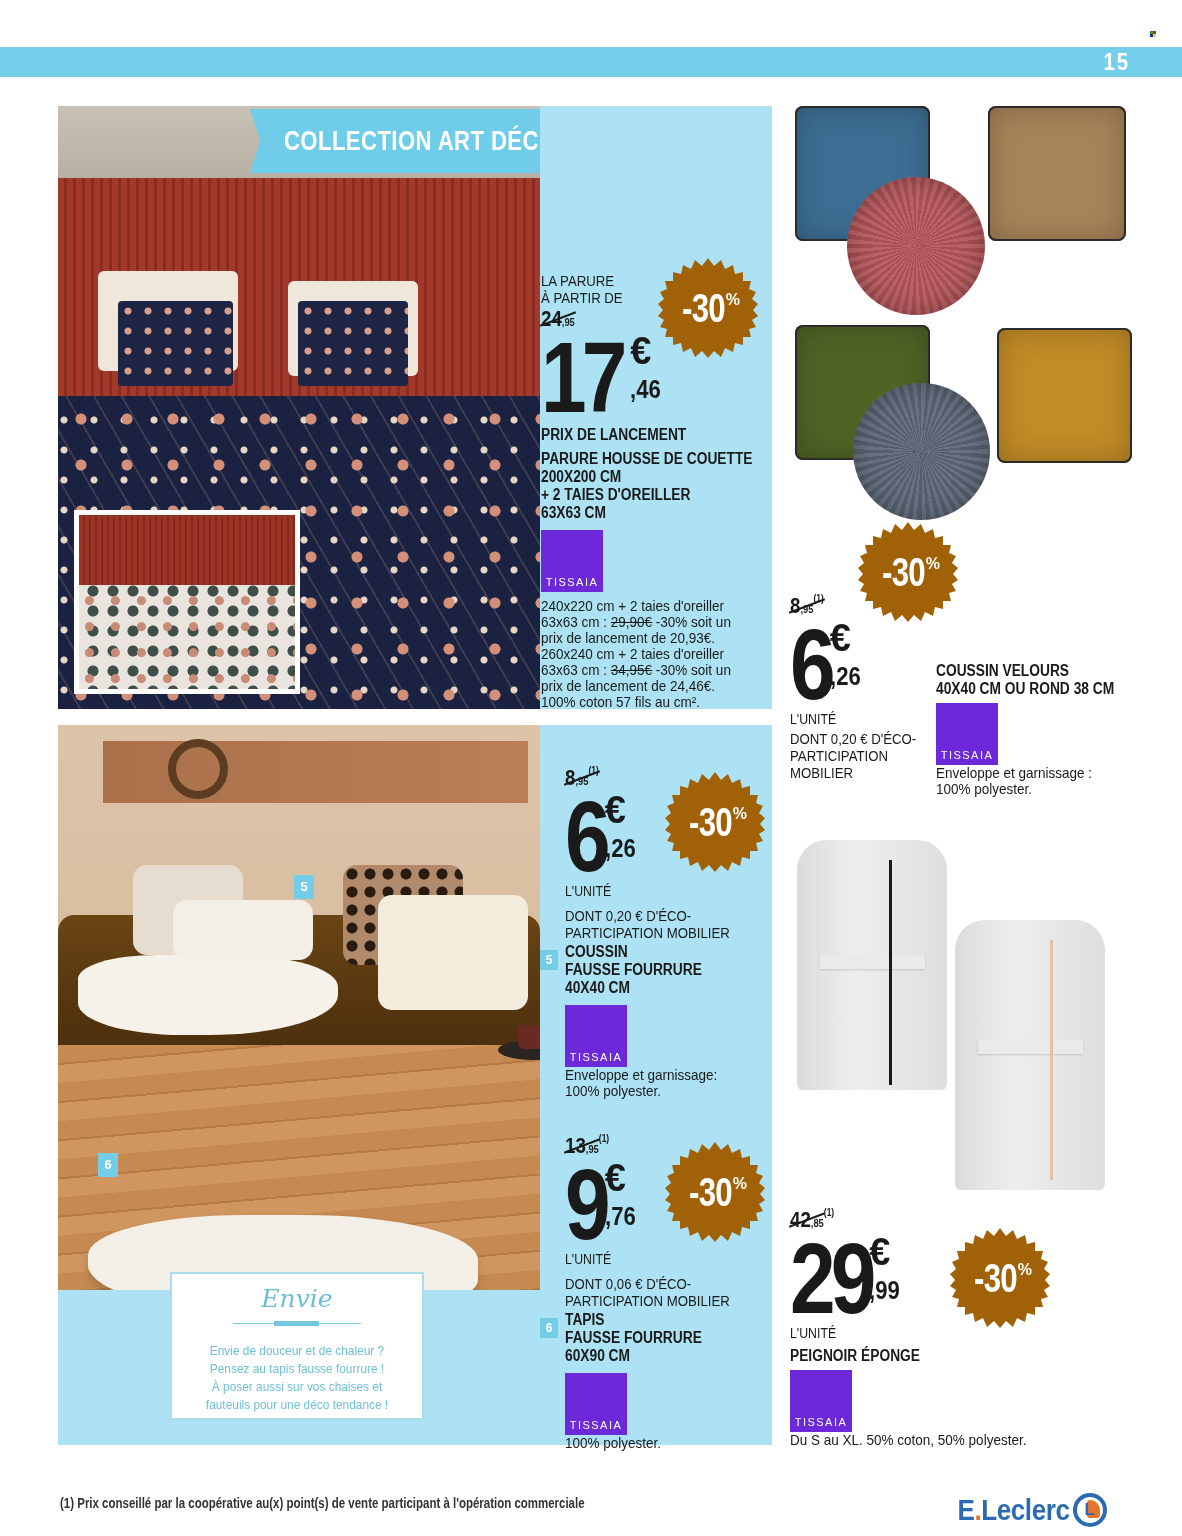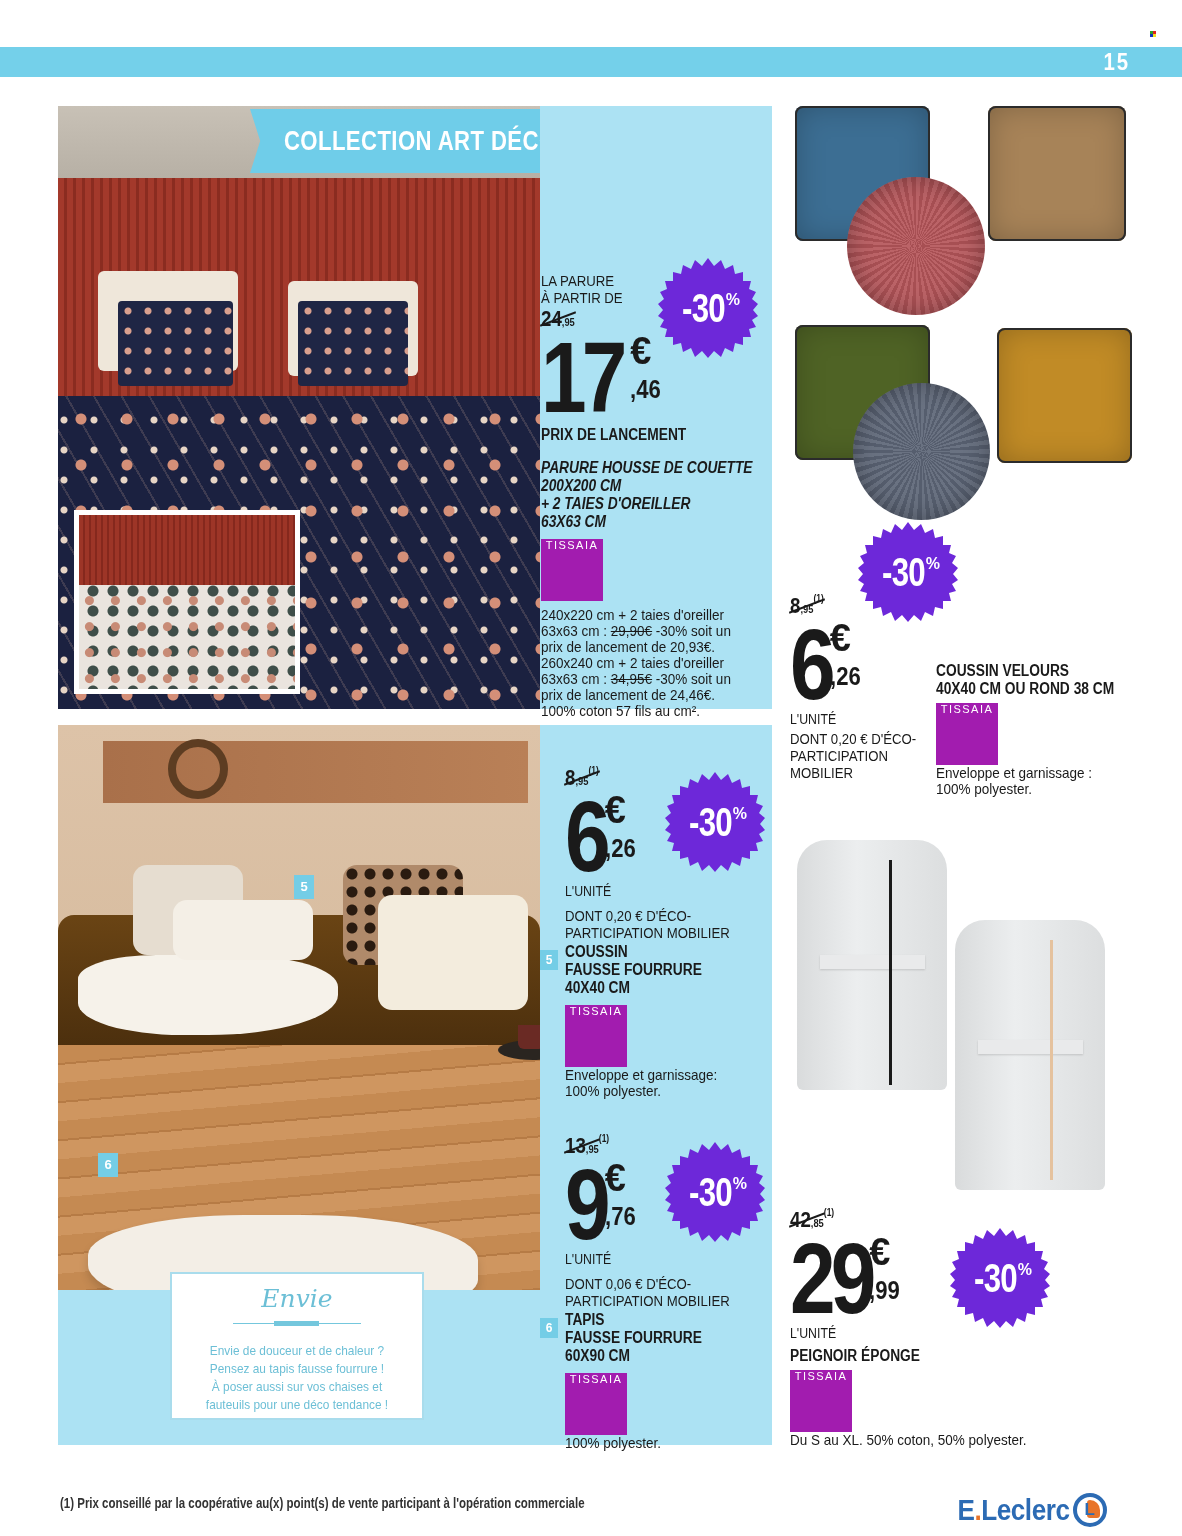--- a/index.html
+++ b/index.html
@@ -63,21 +63,21 @@
   .panel-top { left: 540px; top: 106px; width: 232px; height: 603px; }
   .panel-mid { left: 540px; top: 725px; width: 232px; height: 720px; }
   .panel-strip { left: 58px; top: 1290px; width: 482px; height: 155px; background: #ace2f3; }
 
   
   .ribbon { left: 250px; top: 109px; width: 340px; height: 64px; background: #6fcde9;
     clip-path: polygon(0 0, 100% 0, 97% 50%, 100% 100%, 0 100%, 3% 50%); display: flex; align-items: center; justify-content: center; }
   .ribbon span { color: #fff; font-weight: bold; font-size: 27px; transform: scaleX(0.82); white-space: nowrap; letter-spacing: 0.5px; }
 
   
-  .burst { width: 100px; height: 100px; background: #6d28d9;
+  .burst { width: 100px; height: 100px; background: #a16207;
     clip-path: polygon(50% 0%,56% 8%,63% 2%,67% 11%,75% 7%,77% 16%,85% 14%,85% 23%,93% 23%,91% 31%,98% 34%,94% 41%,100% 46%,95% 52%,100% 58%,94% 62%,98% 69%,91% 71%,93% 79%,85% 79%,85% 87%,77% 85%,75% 94%,67% 90%,63% 99%,56% 93%,50% 100%,44% 93%,37% 99%,33% 90%,25% 94%,23% 85%,15% 87%,15% 79%,7% 79%,9% 71%,2% 69%,6% 62%,0% 58%,5% 52%,0% 46%,6% 41%,2% 34%,9% 31%,7% 23%,15% 23%,15% 14%,23% 16%,25% 7%,33% 11%,37% 2%,44% 8%);
     display: flex; align-items: center; justify-content: center; color: #fff; }
   .burst .pct-big { font-weight: bold; font-size: 40px; transform: scaleX(0.78); display: inline-block; letter-spacing: -1px; }
   .burst .pct-sign { font-weight: bold; font-size: 16px; vertical-align: top; position: relative; top: -8px; margin-left: -5px; }
 
   
   .price-block { position: absolute; }
   .old-price { font-weight: bold; font-size: 22px; position: relative; display: inline-block; transform: scaleX(0.85); transform-origin: left; }
   .old-price .cents { font-size: 11px; }
   .old-price .note { font-size: 10px; vertical-align: top; }
@@ -86,21 +86,21 @@
   .big-int { font-weight: bold; font-size: 100px; letter-spacing: -6px; transform: scaleX(0.82); transform-origin: left; display: inline-block; line-height: 0.9; }
   .big-side { display: flex; flex-direction: column; margin-left: -10px; }
   .big-euro { font-weight: bold; font-size: 38px; line-height: 1; }
   .big-cents { font-weight: bold; font-size: 26px; transform: scaleX(0.85); transform-origin: left; margin-top: 6px; }
   .unit { font-size: 14px; margin-top: 2px; transform: scaleX(0.88); transform-origin: left; }
   .eco { font-size: 15px; line-height: 17px; margin-top: 8px; transform: scaleX(0.88); transform-origin: left; }
   .title-bold { font-weight: bold; font-size: 16px; line-height: 18px; transform: scaleX(0.86); transform-origin: left; white-space: nowrap; }
   .desc { font-size: 15px; line-height: 16px; transform: scaleX(0.9); transform-origin: left; }
   .strike { text-decoration: line-through; }
 
-  .logo-tissaia { width: 62px; height: 62px; background: #a21caf; display: flex; justify-content: center; padding-bottom: 18px; }
+  .logo-tissaia { width: 62px; height: 62px; background: #6d28d9; display: flex; align-items: flex-end; justify-content: center; padding-bottom: 4px; }
   .logo-tissaia span { color: #fff; font-size: 11px; letter-spacing: 1.5px; }
 
   
   .cushion { position: absolute; border-radius: 8px; box-shadow: inset 0 0 0 2px #2b2b2b, inset 0 0 30px rgba(0,0,0,.25); }
   .round-cushion { position: absolute; border-radius: 50%;
     background: repeating-conic-gradient(from 0deg, rgba(255,255,255,.08) 0 4deg, rgba(0,0,0,.08) 4deg 8deg); box-shadow: inset 0 0 25px rgba(0,0,0,.3); }
 
   .robe { position: absolute; background: linear-gradient(90deg,#d9dbdc,#eceeef 40%,#dcdedf); border-radius: 30px 30px 6px 6px; }
   .robe .belt { position: absolute; left: 15%; width: 70%; height: 14px; background: #e9eaeb; box-shadow: 0 1px 2px rgba(0,0,0,.15); }
   .robe .trim { position: absolute; width: 3px; }
@@ -164,21 +164,21 @@
   </div>
   <div class="old-price"><span>24</span><span class="cents">,95</span></div>
   <div class="big-price">
     <span class="big-int">17</span>
     <div class="big-side">
         <span class="big-euro">€</span>
         <span class="big-cents">,46</span>
       </div>
   </div>
   <div class="title-bold" style="margin-top:4px;">PRIX DE LANCEMENT</div>
-  <div style="margin-top:15px;font-style:italic;">
+  <div style="margin-top:6px;">
     <div class="title-bold">PARURE HOUSSE DE COUETTE</div>
     <div class="title-bold">200X200 CM</div>
     <div class="title-bold">+ 2 TAIES D'OREILLER</div>
     <div class="title-bold">63X63 CM</div>
   </div>
   <div class="logo-tissaia" style="margin-top:8px;">
       <span>TISSAIA</span>
     </div>
   <div class="desc" style="margin-top:6px;white-space:nowrap;">
     <div>240x220 cm + 2 taies d'oreiller</div>

